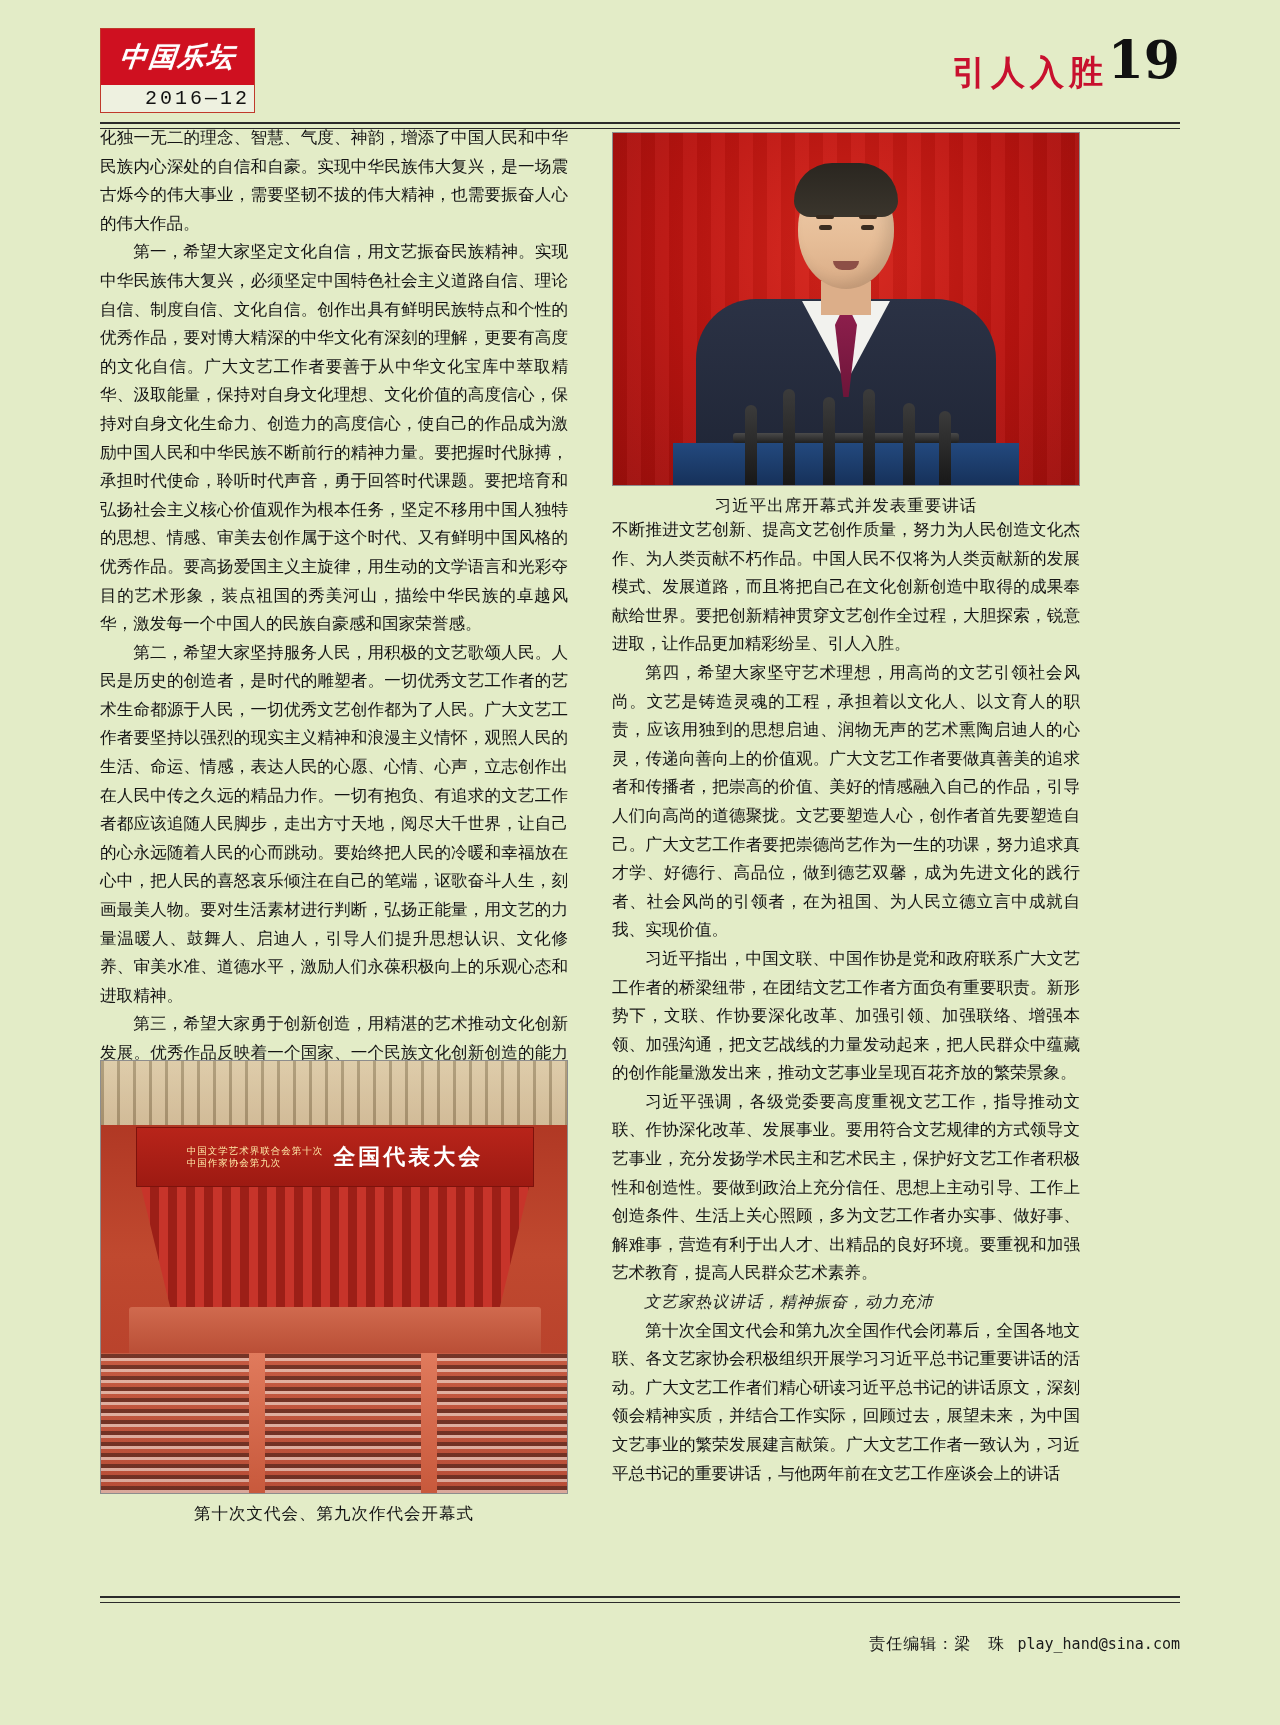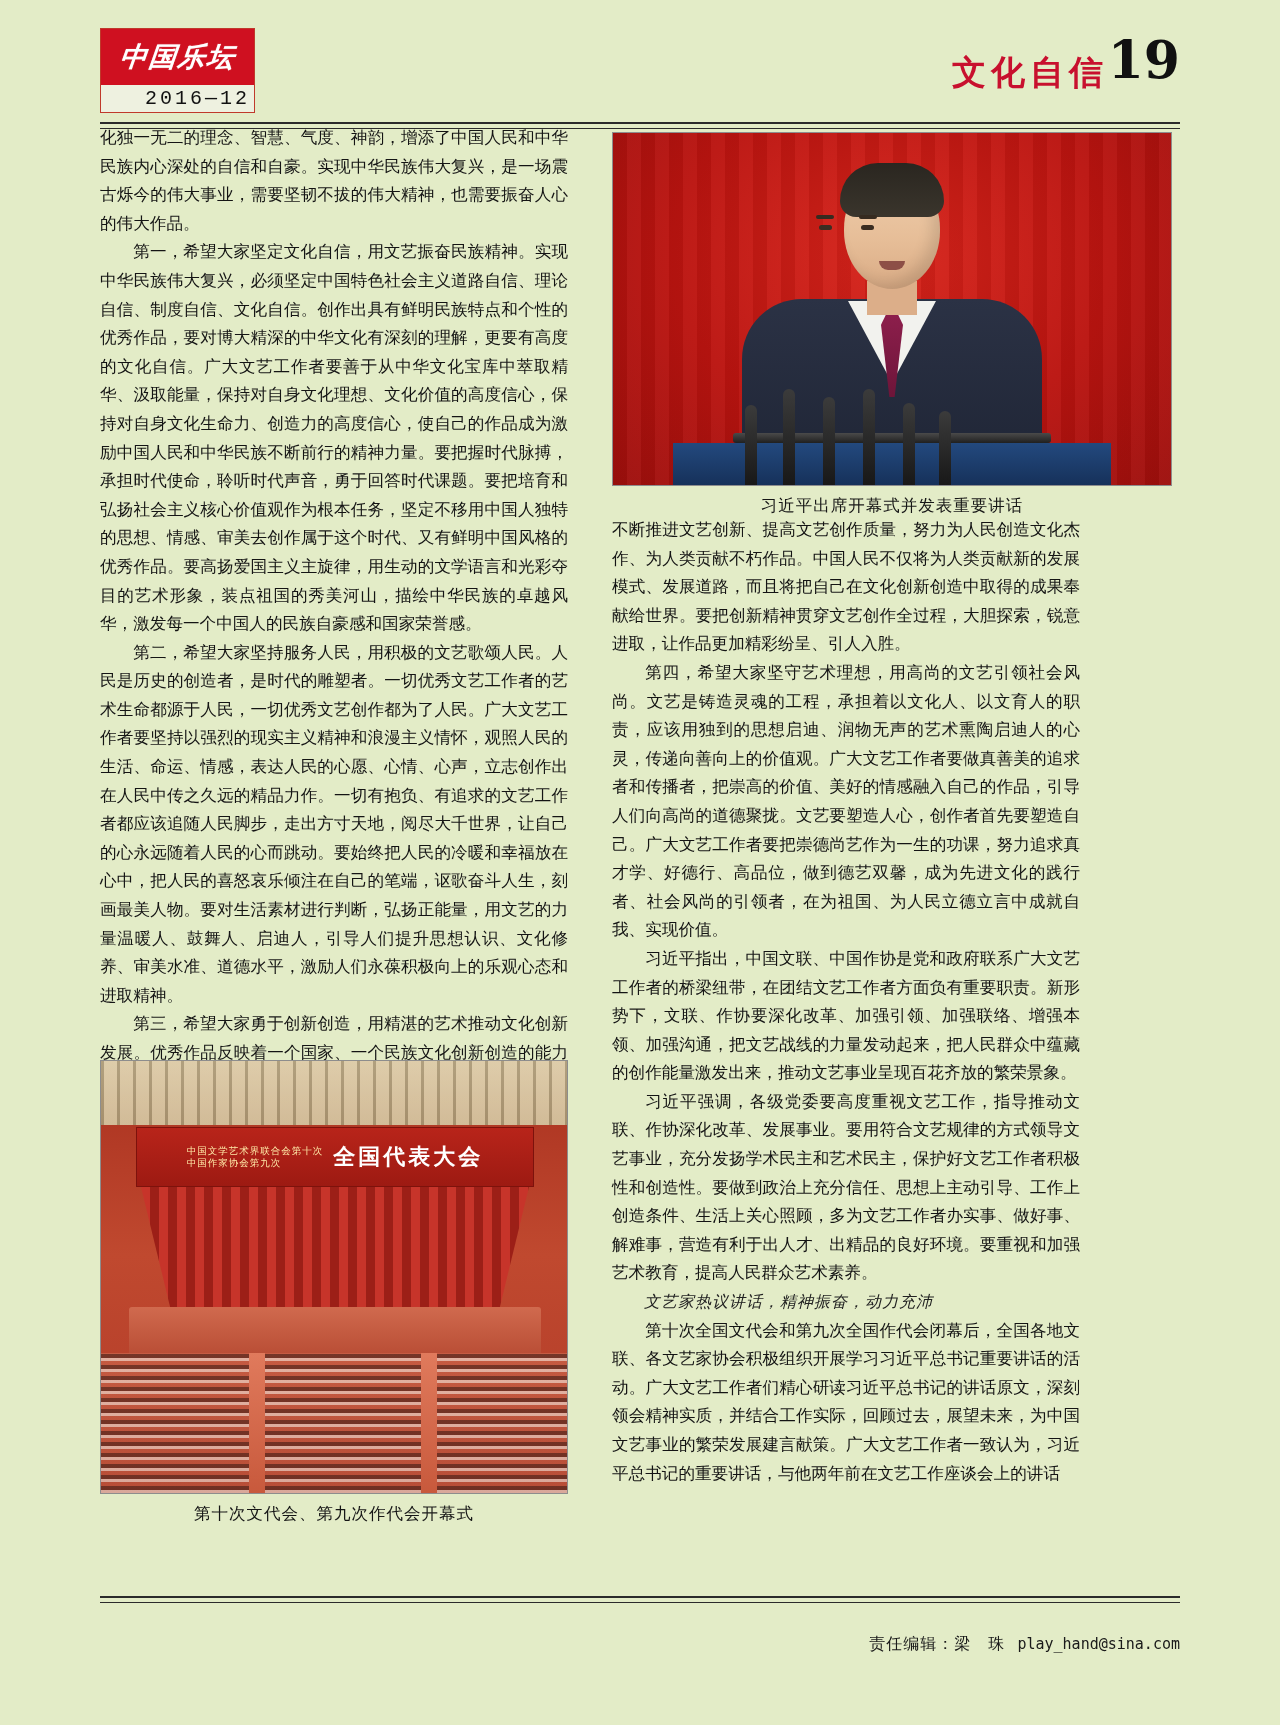--- a/index.html
+++ b/index.html
@@ -113,21 +113,21 @@
   .figure .cap{
     margin-top:9px;
     text-align:center;
     font-family:"DejaVu Sans","Liberation Sans",sans-serif;
     font-size:16.5px;
     color:#161616;
     letter-spacing:1px;
   }
 
   
-  .fig-top{left:612px;top:132px;width:560px;}
+  .fig-top{left:612px;top:132px;width:468px;}
   .photo-speech{width:468px;height:352px;background:#c0140f;}
   .ps-bg{position:absolute;inset:0;
     background:
       radial-gradient(ellipse at 50% 35%, #d8241b 0%, #bb1410 55%, #9d0f0c 100%);
   }
   .ps-bg:after{
     content:"";position:absolute;inset:0;
     background:repeating-linear-gradient(90deg, rgba(0,0,0,.05) 0 14px, rgba(255,255,255,.03) 14px 28px);
   }
   .ps-head{
@@ -261,21 +261,21 @@
 
   <div class="masthead">
 
     <div class="logo-box">
       <div class="logo-red">
         <span>中国乐坛</span>
       </div>
       <div class="logo-year">2016—12</div>
     </div>
 
-    <div class="section-title">文化自信</div>
+    <div class="section-title">引人入胜</div>
     <div class="page-number">19</div>
   </div>
 
   <div class="rule-top"></div>
   <div class="rule-top2"></div>
 
   <div class="col col-left">
     <p class="noindent">化独一无二的理念、智慧、气度、神韵，增添了中国人民和中华民族内心深处的自信和自豪。实现中华民族伟大复兴，是一场震古烁今的伟大事业，需要坚韧不拔的伟大精神，也需要振奋人心的伟大作品。</p>
     <p>第一，希望大家坚定文化自信，用文艺振奋民族精神。实现中华民族伟大复兴，必须坚定中国特色社会主义道路自信、理论自信、制度自信、文化自信。创作出具有鲜明民族特点和个性的优秀作品，要对博大精深的中华文化有深刻的理解，更要有高度的文化自信。广大文艺工作者要善于从中华文化宝库中萃取精华、汲取能量，保持对自身文化理想、文化价值的高度信心，保持对自身文化生命力、创造力的高度信心，使自己的作品成为激励中国人民和中华民族不断前行的精神力量。要把握时代脉搏，承担时代使命，聆听时代声音，勇于回答时代课题。要把培育和弘扬社会主义核心价值观作为根本任务，坚定不移用中国人独特的思想、情感、审美去创作属于这个时代、又有鲜明中国风格的优秀作品。要高扬爱国主义主旋律，用生动的文学语言和光彩夺目的艺术形象，装点祖国的秀美河山，描绘中华民族的卓越风华，激发每一个中国人的民族自豪感和国家荣誉感。</p>
     <p>第二，希望大家坚持服务人民，用积极的文艺歌颂人民。人民是历史的创造者，是时代的雕塑者。一切优秀文艺工作者的艺术生命都源于人民，一切优秀文艺创作都为了人民。广大文艺工作者要坚持以强烈的现实主义精神和浪漫主义情怀，观照人民的生活、命运、情感，表达人民的心愿、心情、心声，立志创作出在人民中传之久远的精品力作。一切有抱负、有追求的文艺工作者都应该追随人民脚步，走出方寸天地，阅尽大千世界，让自己的心永远随着人民的心而跳动。要始终把人民的冷暖和幸福放在心中，把人民的喜怒哀乐倾注在自己的笔端，讴歌奋斗人生，刻画最美人物。要对生活素材进行判断，弘扬正能量，用文艺的力量温暖人、鼓舞人、启迪人，引导人们提升思想认识、文化修养、审美水准、道德水平，激励人们永葆积极向上的乐观心态和进取精神。</p>

